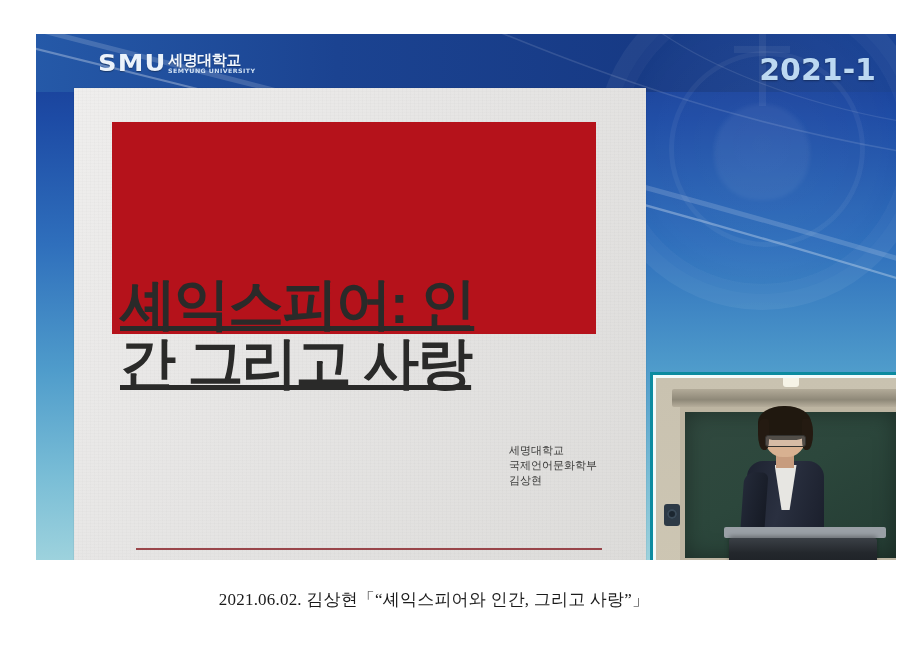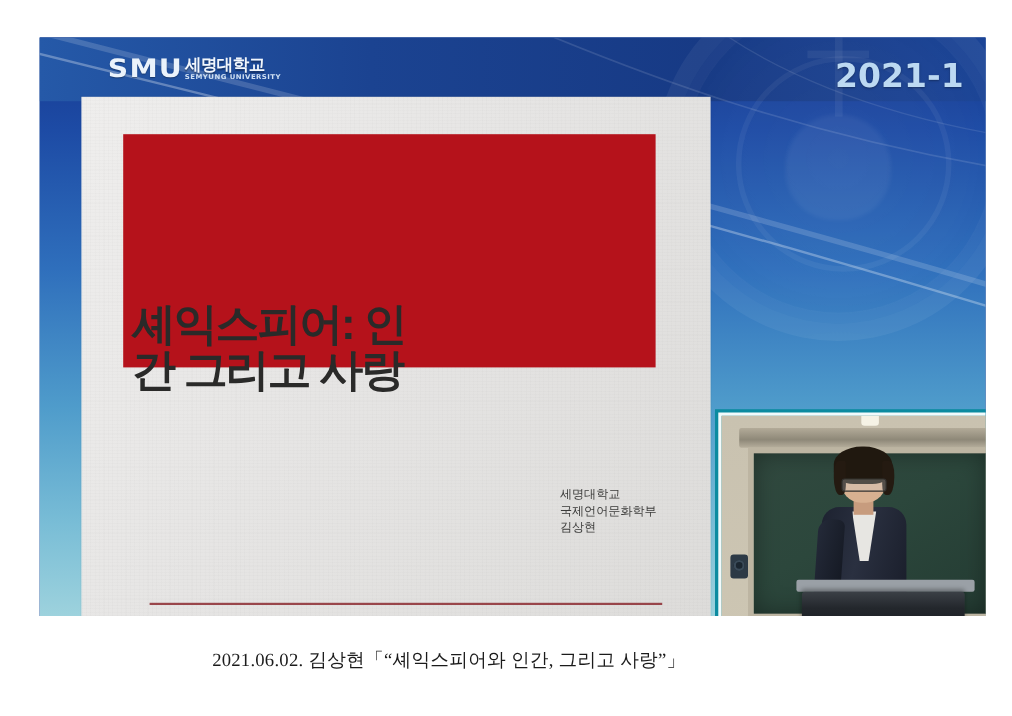--- a/index.html
+++ b/index.html
@@ -176,25 +176,26 @@
     background: #b5121b;
   }
 
   #slide-title {
     position: absolute;
     left: 46px;
     top: 186px;
     width: 500px;
     font-family: "Liberation Sans", sans-serif;
     font-weight: 700;
-    font-size: 40px;
+    font-size: 56px;
     line-height: 1.06;
     letter-spacing: -2px;
     color: #2a2a29;
     white-space: pre-line;
+    text-decoration: underline;
   }
 
   #slide-credit {
     position: absolute;
     left: 435px;
     top: 355px;
     font-family: "Liberation Serif", serif;
     font-size: 11px;
     line-height: 1.35;
     color: #3a3a39;
@@ -388,20 +389,21 @@
   #caption {
     position: absolute;
     left: 0;
     top: 588px;
     width: 816px;
     text-align: center;
     font-family: "Liberation Serif", serif;
     font-size: 17px;
     color: #1b1b1b;
     letter-spacing: 0.2px;
+    padding-left: 26px;
   }
 </style>
 </head>
 <body>
 
 <div id="lecture-frame">
 
   <div class="bg-blue"></div>
   <div class="bg-blue-top"></div>
 

